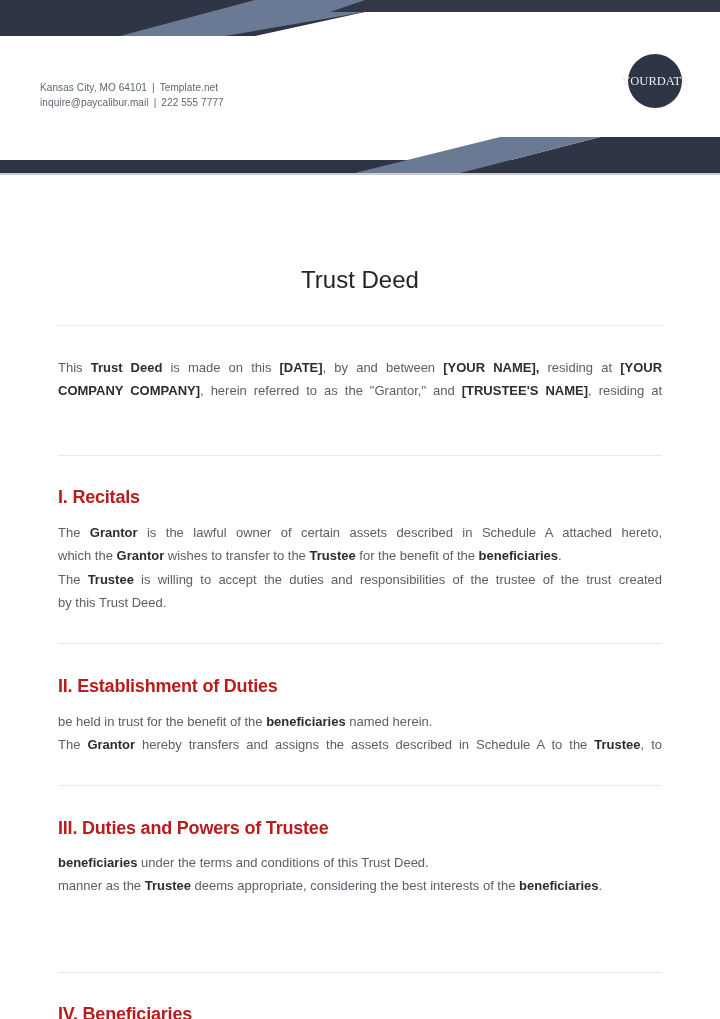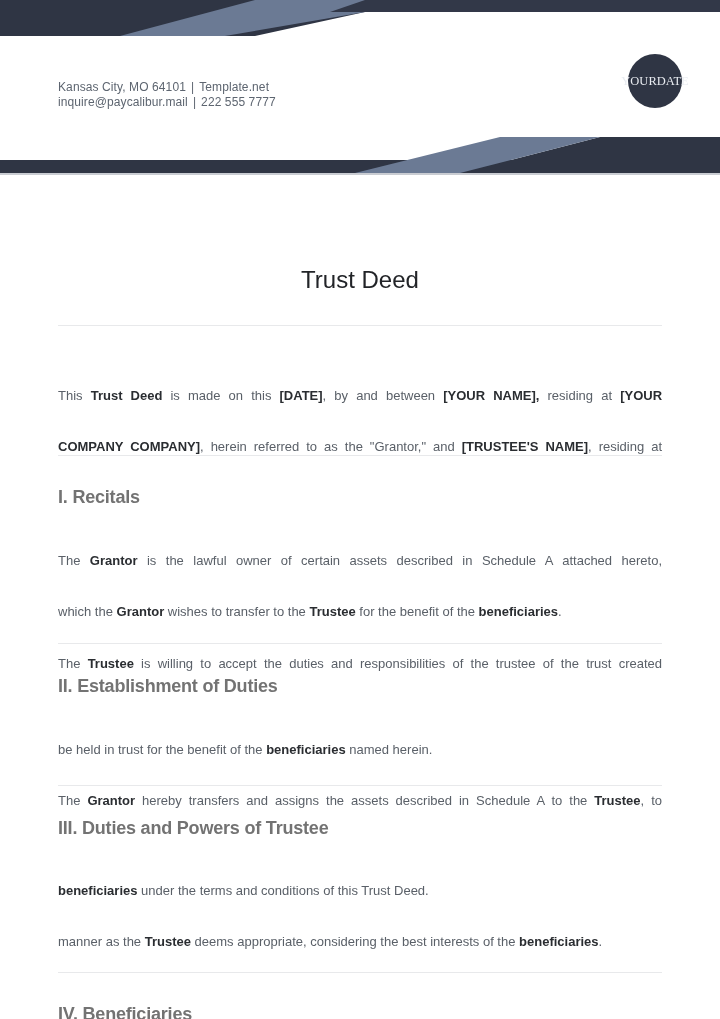--- a/index.html
+++ b/index.html
@@ -2,39 +2,39 @@
 <html><head>
 <meta charset="utf-8">
 <style>
   * { box-sizing: border-box; margin: 0; padding: 0; }
   html, body { width: 720px; height: 1019px; overflow: hidden; background: #ffffff; }
   body { font-family: "Liberation Sans", "DejaVu Sans", sans-serif; color: #555b63; position: relative; }
 
   .header { position: absolute; left: 0; top: 0; width: 720px; height: 176px; }
   .header svg { position: absolute; left: 0; top: 0; }
 
-  .contact { position: absolute; left: 58px; top: 80px; font-size: 12px; line-height: 15px; color: #5d6570; letter-spacing: 0.1px; }
+  .contact { position: absolute; left: 40px; top: 80px; font-size: 10px; line-height: 15px; color: #5d6570; letter-spacing: 0.1px; }
   .contact .sep { margin: 0 5px; }
 
   .logo { position: absolute; left: 628px; top: 54px; width: 54px; height: 54px; border-radius: 50%; background: #2f3544;
           color: #e8ebf0; font-family: "Liberation Serif", "DejaVu Serif", serif; font-size: 12.5px; line-height: 15px;
           display: flex; flex-direction: row; align-items: center; justify-content: center; text-align: center; }
 
   .doc { position: absolute; left: 58px; top: 0; width: 604px; }
   .title { position: absolute; left: 0; top: 266px; width: 604px; text-align: center; font-size: 24px; color: #222428; font-weight: normal; }
 
   .divider { position: absolute; left: 0; width: 604px; height: 1px; background: #e8e9eb; }
 
   .para { position: absolute; left: 0; width: 604px; font-size: 13px; line-height: 23.3px; color: #5a6068; text-align: justify; }
   .para b { color: #2a2d31; font-weight: bold; }
-  .para .line { display: block; margin-top: 28px; }
+  .para .line { display: block; }
   .para .line.last { text-align-last: left; }
   .para .line.full { text-align-last: justify; }
 
-  .h2 { position: absolute; left: 0; font-size: 18px; color: #737373; font-weight: bold; letter-spacing: -0.2px; }
+  .h2 { position: absolute; left: 0; font-size: 18px; color: #b91c1c; font-weight: bold; letter-spacing: -0.2px; }
 </style>
 </head>
 <body>
 
 <div class="header">
   <svg width="720" height="176" viewBox="0 0 720 176">
 
     <polygon points="0,0 720,0 720,12 365,12 255,36 0,36" fill="#2f3544"></polygon>
     <polygon points="255,0 365,0 365,12 225,36 120,36" fill="#6b7a94"></polygon>
     <polygon points="365,0 720,0 720,12 330,12" fill="#323848"></polygon>
@@ -70,20 +70,21 @@
       <span class="line full"><b>COMPANY COMPANY]</b>, herein referred to as the "Grantor," and <b>[TRUSTEE'S NAME]</b>, residing at</span>
     </div>
 
   <div class="divider" style="top:455px"></div>
 
   <h2 class="h2" style="top:487px">I. Recitals</h2>
   <div class="para" style="top:521px">
       <span class="line full">The <b>Grantor</b> is the lawful owner of certain assets described in Schedule A attached hereto,</span>
       <span class="line last">which the <b>Grantor</b> wishes to transfer to the <b>Trustee</b> for the benefit of the <b>beneficiaries</b>.</span>
       <span class="line full">The <b>Trustee</b> is willing to accept the duties and responsibilities of the trustee of the trust created</span>
+      <span class="line last">by this Trust Deed.</span>
     </div>
 
   <div class="divider" style="top:643px"></div>
 
   <h2 class="h2" style="top:676px">II. Establishment of Duties</h2>
   <div class="para" style="top:710px">
       <span class="line last">be held in trust for the benefit of the <b>beneficiaries</b> named herein.</span>
       <span class="line full">The <b>Grantor</b> hereby transfers and assigns the assets described in Schedule A to the <b>Trustee</b>, to</span>
     </div>
 

